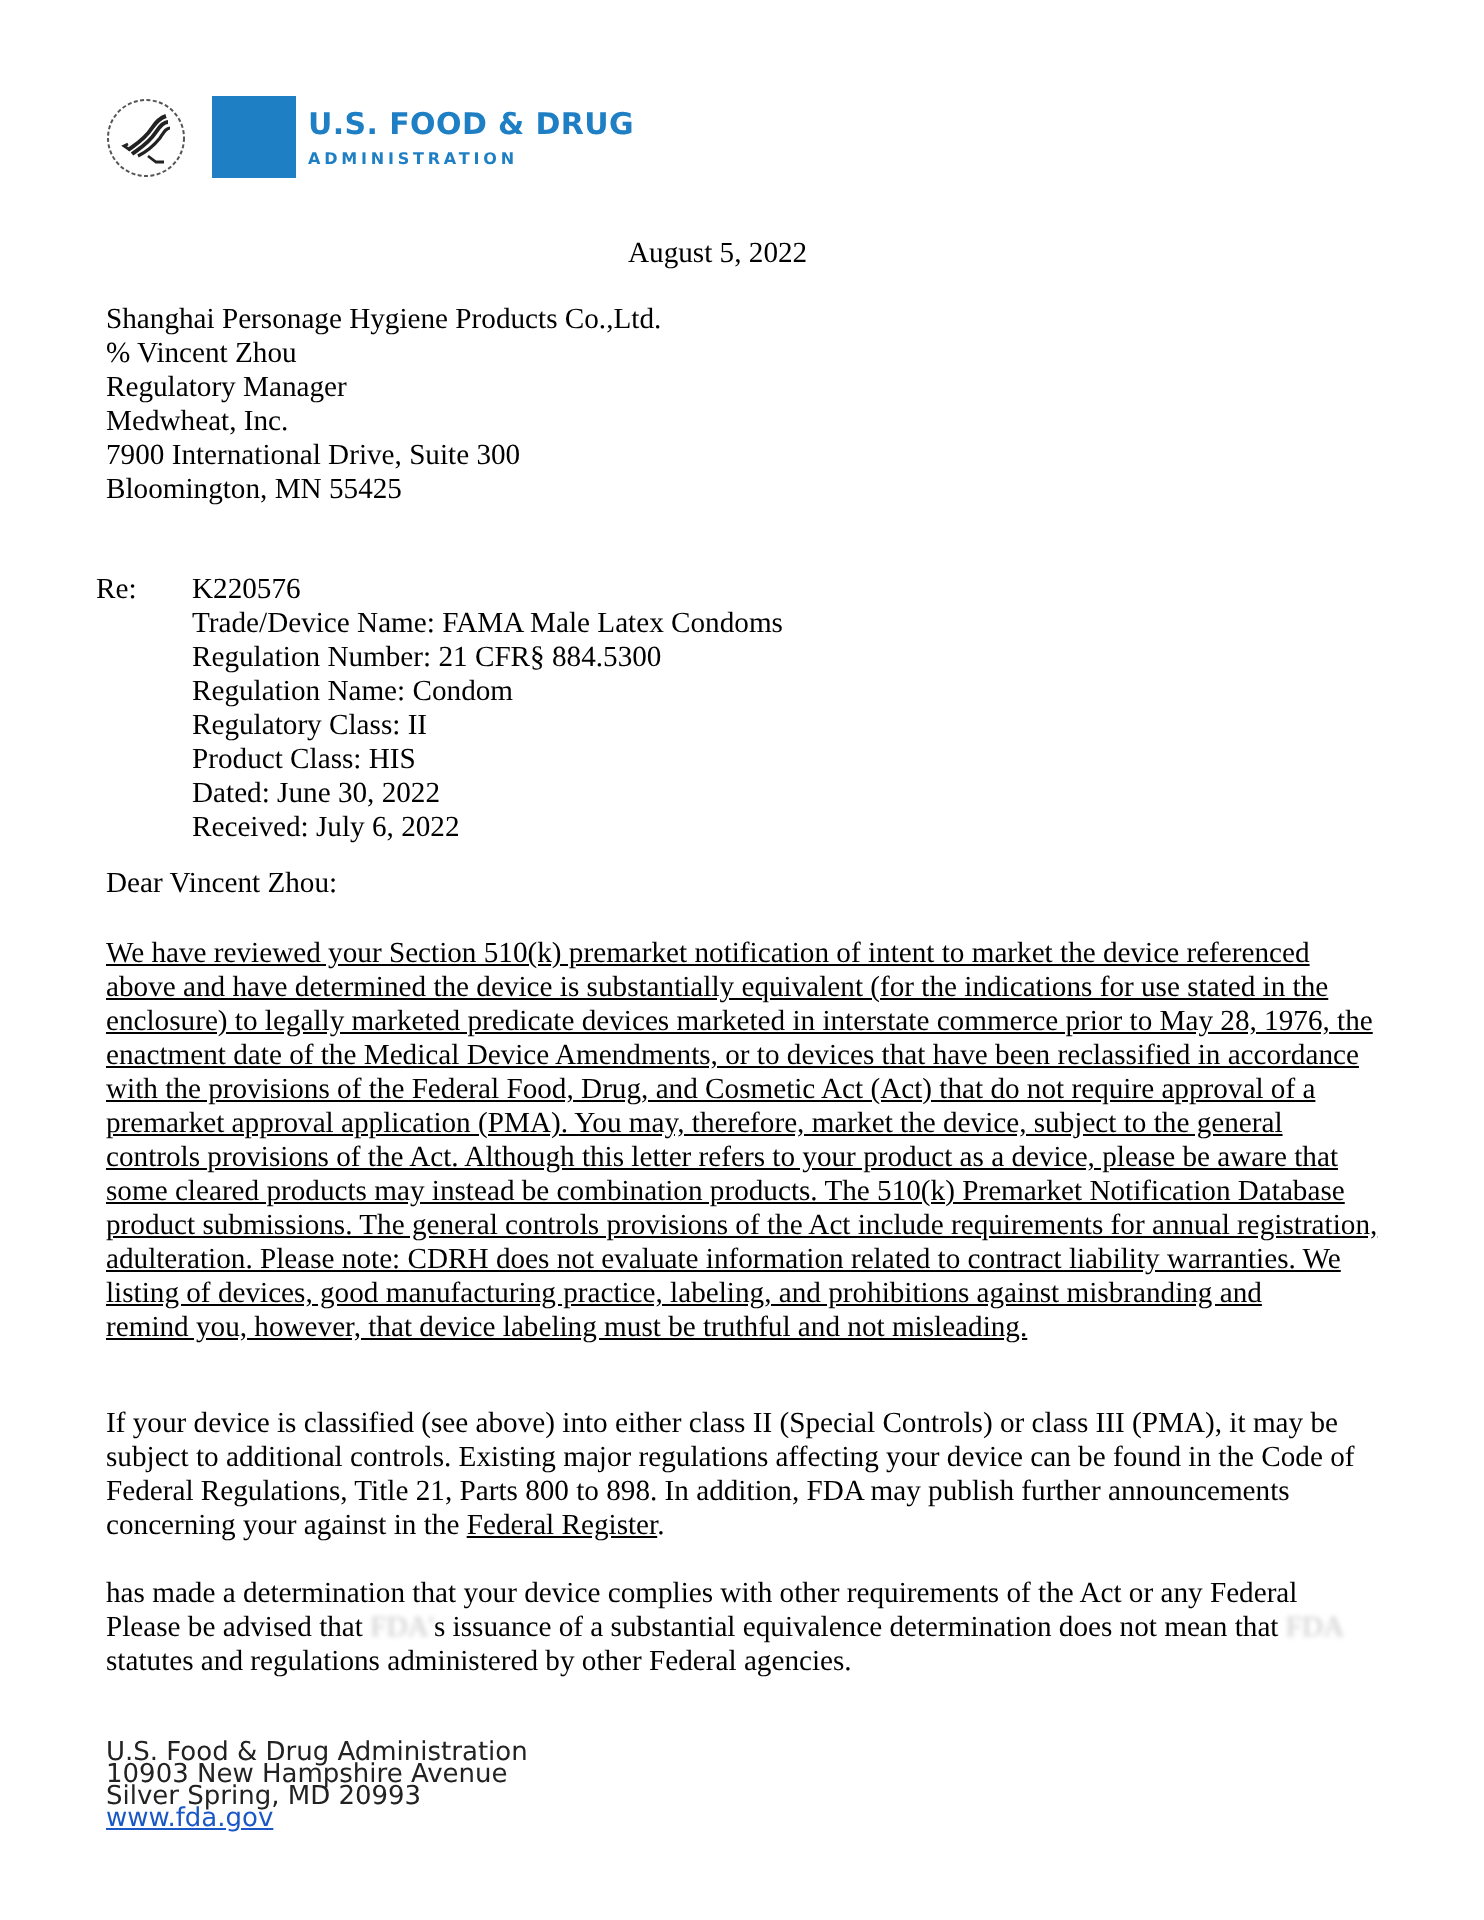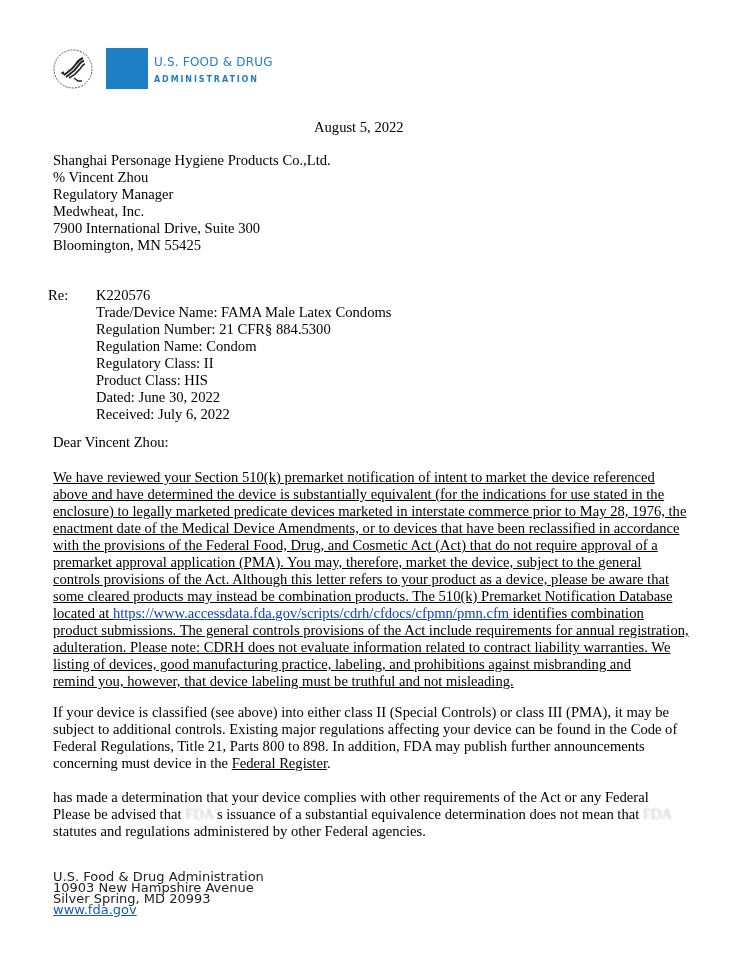--- a/index.html
+++ b/index.html
@@ -5,21 +5,21 @@
   html, body { margin: 0; padding: 0; background: #ffffff; }
   body { width: 742px; height: 960px; position: relative; overflow: hidden;
          font-family: "Liberation Serif", serif; color: #000; }
   .page { position: absolute; left: 0; top: 0; width: 742px; height: 960px; }
 
   
   .hhs-seal { position: absolute; left: 52px; top: 48px; width: 42px; height: 42px; }
   .fda-logo { position: absolute; left: 106px; top: 48px; height: 42px; display: flex; align-items: flex-start; }
   .fda-box { width: 42px; height: 41px; background: #1f7fc4; }
   .fda-text { margin-left: 6px; font-family: "DejaVu Sans", sans-serif; color: #1f7fc4; }
-  .fda-title { font-size: 12px; font-weight: normal; letter-spacing: 0.2px; line-height: 17px; margin-top: 6px; }
+  .fda-title { font-size: 15px; font-weight: bold; letter-spacing: 0.2px; line-height: 17px; margin-top: 6px; }
   .fda-sub { font-size: 8px; font-weight: bold; letter-spacing: 1.9px; line-height: 10px; margin-top: 4px; }
 
   .text { position: absolute; font-size: 14.6px; line-height: 17px; white-space: nowrap; }
   .date { left: 314px; top: 119px; }
   .addr { left: 53px; top: 152px; }
   .re-label { left: 48px; top: 287px; }
   .re-block { left: 96px; top: 287px; }
   .salutation { left: 53px; top: 434px; }
   .para { position: absolute; left: 53px; font-size: 14.6px; line-height: 17px; white-space: nowrap; }
   .p1 { top: 469px; text-decoration: underline; }
@@ -84,32 +84,31 @@
 
   <div class="para p1">
     <span class="line">We have reviewed your Section 510(k) premarket notification of intent to market the device referenced</span>
     <span class="line">above and have determined the device is substantially equivalent (for the indications for use stated in the</span>
     <span class="line">enclosure) to legally marketed predicate devices marketed in interstate commerce prior to May 28, 1976, the</span>
     <span class="line">enactment date of the Medical Device Amendments, or to devices that have been reclassified in accordance</span>
     <span class="line">with the provisions of the Federal Food, Drug, and Cosmetic Act (Act) that do not require approval of a</span>
     <span class="line">premarket approval application (PMA). You may, therefore, market the device, subject to the general</span>
     <span class="line">controls provisions of the Act. Although this letter refers to your product as a device, please be aware that</span>
     <span class="line">some cleared products may instead be combination products. The 510(k) Premarket Notification Database</span>
-    <span class="line"><span>located at </span><a class="link">https://www.accessdata.fda.gov/scripts/cdrh/cfdocs/cfpmn/pmn.cfm</a><span> identifies combination</span></span>
     <span class="line">product submissions. The general controls provisions of the Act include requirements for annual registration,</span>
     <span class="line">adulteration. Please note:  CDRH does not evaluate information related to contract liability warranties. We</span>
     <span class="line">listing of devices, good manufacturing practice, labeling, and prohibitions against misbranding and</span>
     <span class="line">remind you, however, that device labeling must be truthful and not misleading.</span>
   </div>
 
   <div class="para p2">
     <span class="line">If your device is classified (see above) into either class II (Special Controls) or class III (PMA), it may be</span>
     <span class="line">subject to additional controls. Existing major regulations affecting your device can be found in the Code of</span>
     <span class="line">Federal Regulations, Title 21, Parts 800 to 898. In addition, FDA may publish further announcements</span>
-    <span class="line"><span>concerning must device in the </span><span class="ul">Federal Register</span><span>.</span></span>
+    <span class="line"><span>concerning your against in the </span><span class="ul">Federal Register</span><span>.</span></span>
   </div>
 
   <div class="para p3">
     <span class="line">has made a determination that your device complies with other requirements of the Act or any Federal</span>
     <span class="line"><span>Please be advised that </span><span class="redact">FDA'</span><span>s issuance of a substantial equivalence determination does not mean that </span><span class="redact">FDA</span></span>
     <span class="line">statutes and regulations administered by other Federal agencies.</span>
   </div>
 
   <div class="footer">
     <span class="line">U.S. Food &amp; Drug Administration</span>

